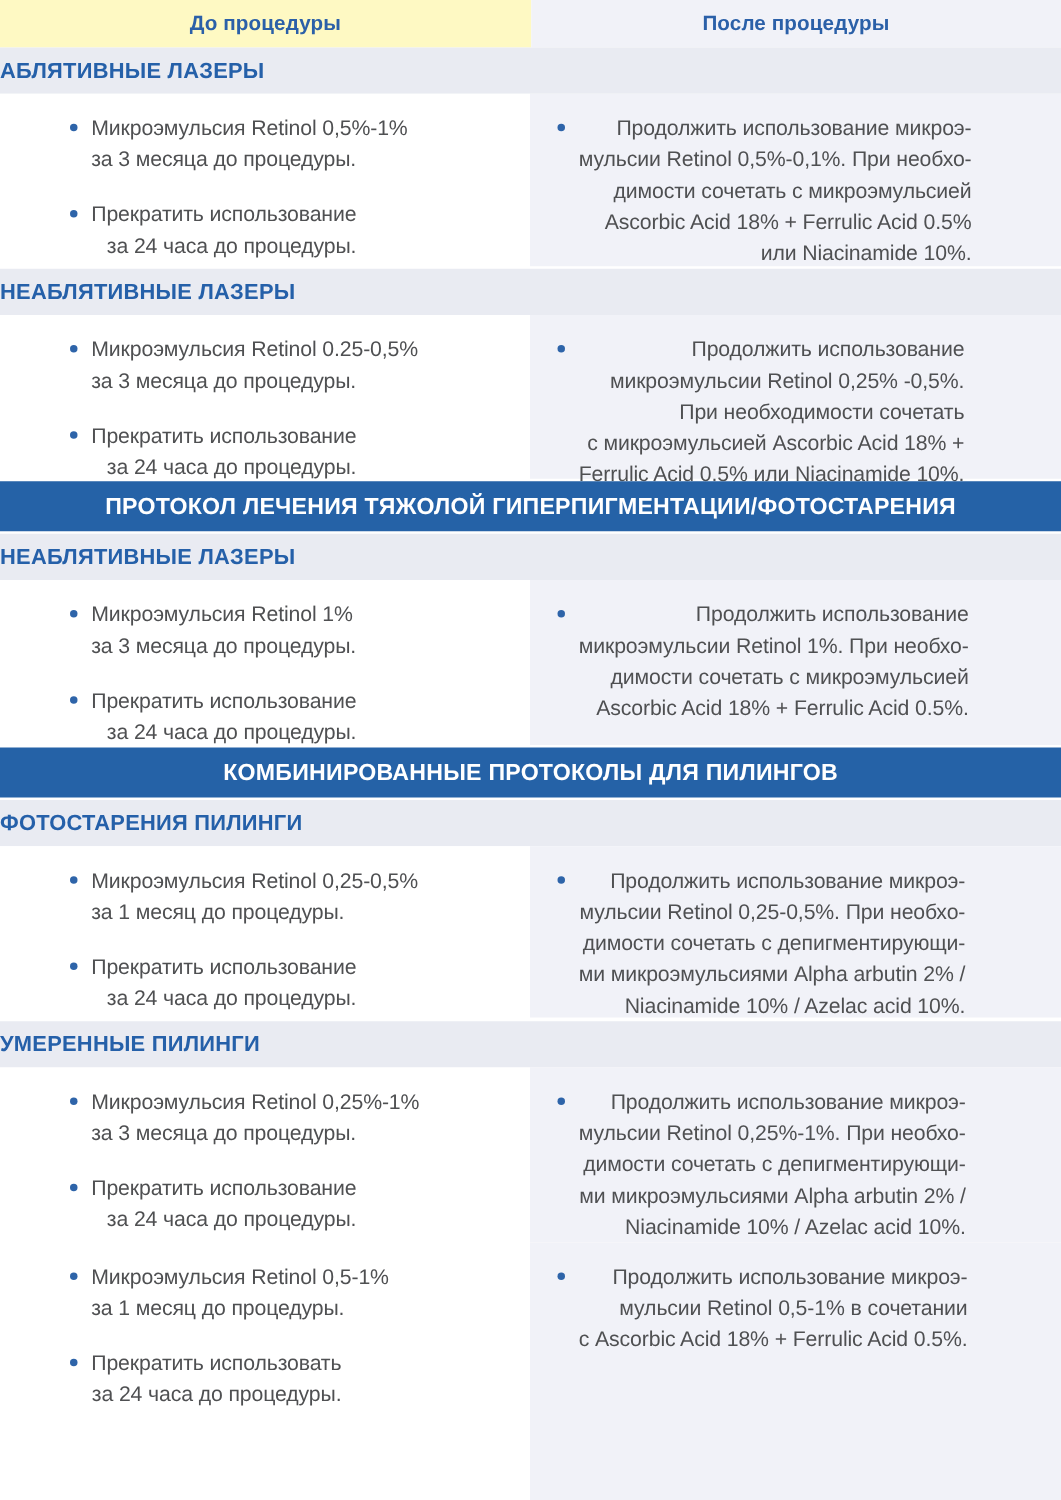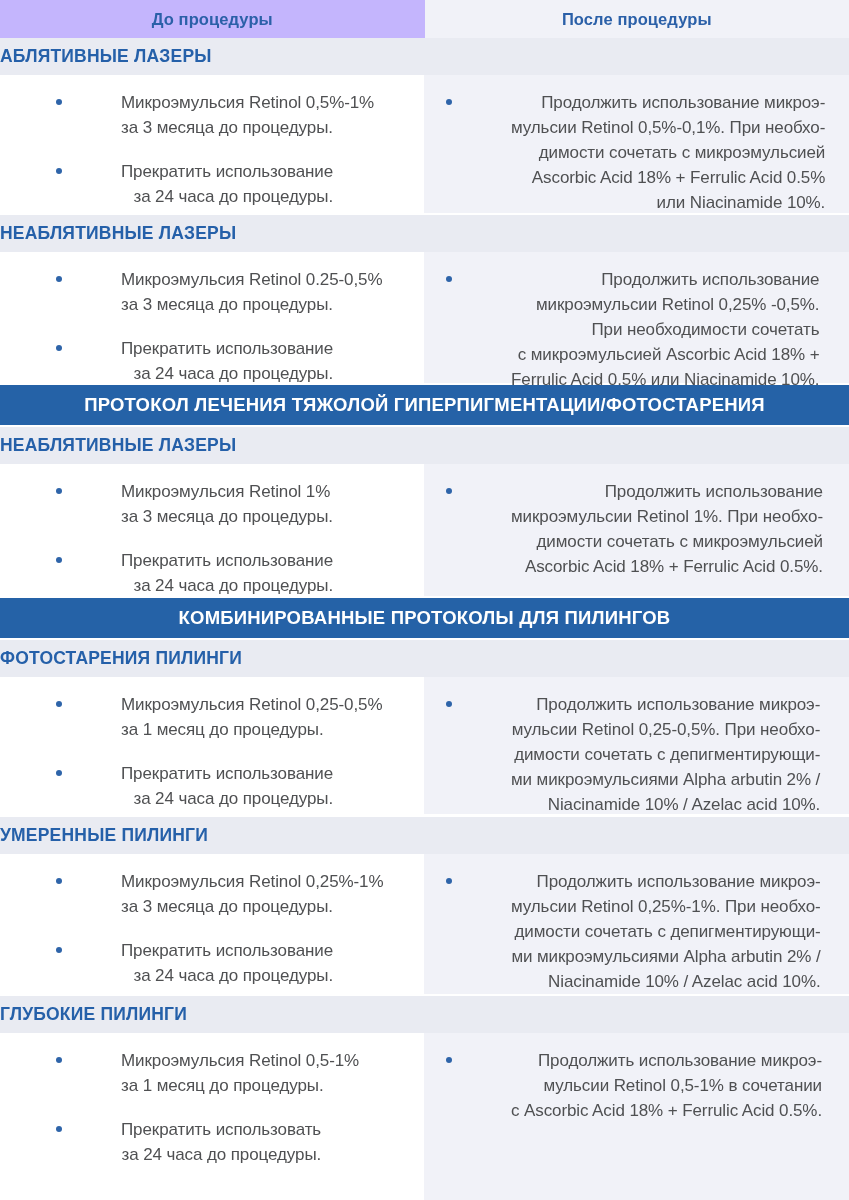--- a/index.html
+++ b/index.html
@@ -8,21 +8,21 @@
     width:849px;height:1200px;
     margin:0 auto;
     display:flex;flex-direction:column;
     font-family:"Liberation Sans","DejaVu Sans",sans-serif;
     overflow:hidden;
     background:#ffffff;
   }
   
   .colhead{flex:none;height:38px;display:flex;}
   .colhead .half{flex:1;display:flex;align-items:center;justify-content:center;}
-  .colhead .half.before{background:#c4b5fd;}
+  .colhead .half.before{background:#fef9c3;}
   .colhead .half.after{background:#f1f2f8;}
   .colhead .label{
     color:#2b60a8;font-weight:bold;font-size:16.5px;letter-spacing:.1px;
   }
   
   .banner{
     flex:none;height:40px;margin:2px 0;
     background:#2562a7;
     display:flex;align-items:center;justify-content:center;
   }
@@ -41,21 +41,21 @@
   .sub .title{
     color:#2560a9;font-weight:bold;font-size:17.5px;letter-spacing:.2px;
     white-space:nowrap;
   }
   
   .row{flex:none;display:flex;}
   .row.grow{flex:1;}
   .col{box-sizing:border-box;padding-top:15px;}
   .col.left{width:424px;background:#ffffff;padding-left:56px;padding-right:28px;}
   .col.right{width:425px;background:#f1f2f8;padding-left:22px;padding-right:20px;}
-  .item{display:flex;margin-bottom:19px;gap:48px;}
+  .item{display:flex;margin-bottom:19px;}
   .item:last-child{margin-bottom:0;text-align:right;}
   .dot{
     flex:none;width:6px;height:6px;border-radius:50%;
     background:#2e64a9;margin-top:9px;margin-right:11px;
   }
   .txt{
     color:#4f5052;font-size:17px;line-height:25px;
     white-space:pre-line;letter-spacing:-0.1px;
   }
 </style>
@@ -219,23 +219,20 @@
         <span class="dot"></span>
         <span class="txt">Продолжить использование микроэ-
 мульсии Retinol 0,25%-1%. При необхо-
 димости сочетать с депигментирующи-
 ми микроэмульсиями Alpha arbutin 2% /
 Niacinamide 10% / Azelac acid 10%.</span>
       </div>
     </div>
   </div>
 
-  <div class="sub mt2">
-    <span class="title">ГЛУБОКИЕ ПИЛИНГИ</span>
-  </div>
 
   <div class="row grow">
     <div class="col left">
       <div class="item">
         <span class="dot"></span>
         <span class="txt">Микроэмульсия Retinol 0,5-1%
 за 1 месяц до процедуры.</span>
       </div>
       <div class="item">
         <span class="dot"></span>

